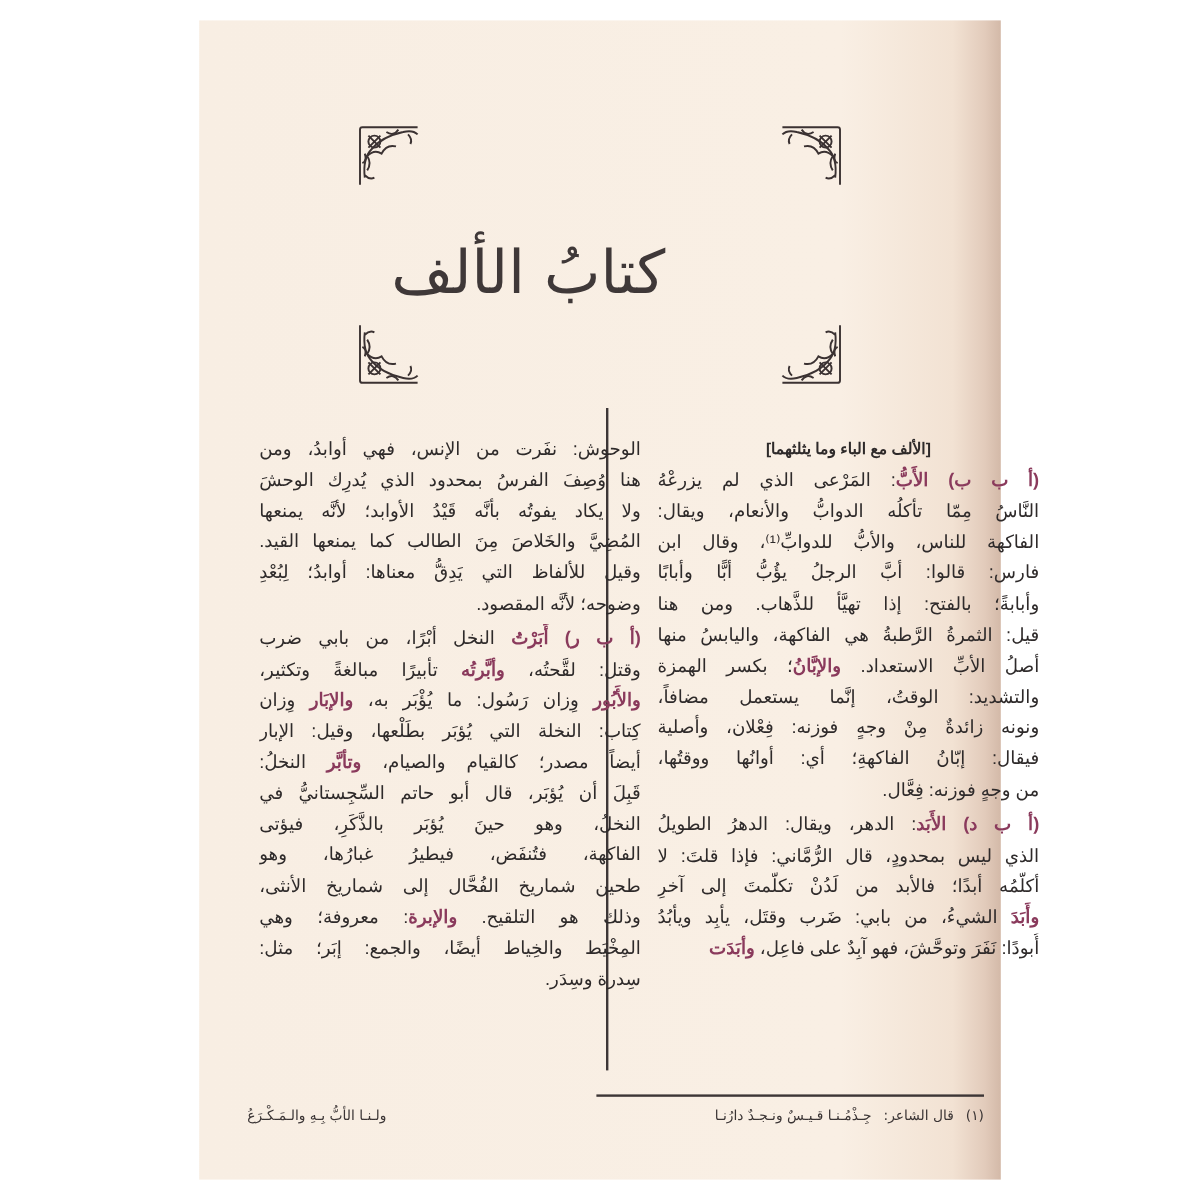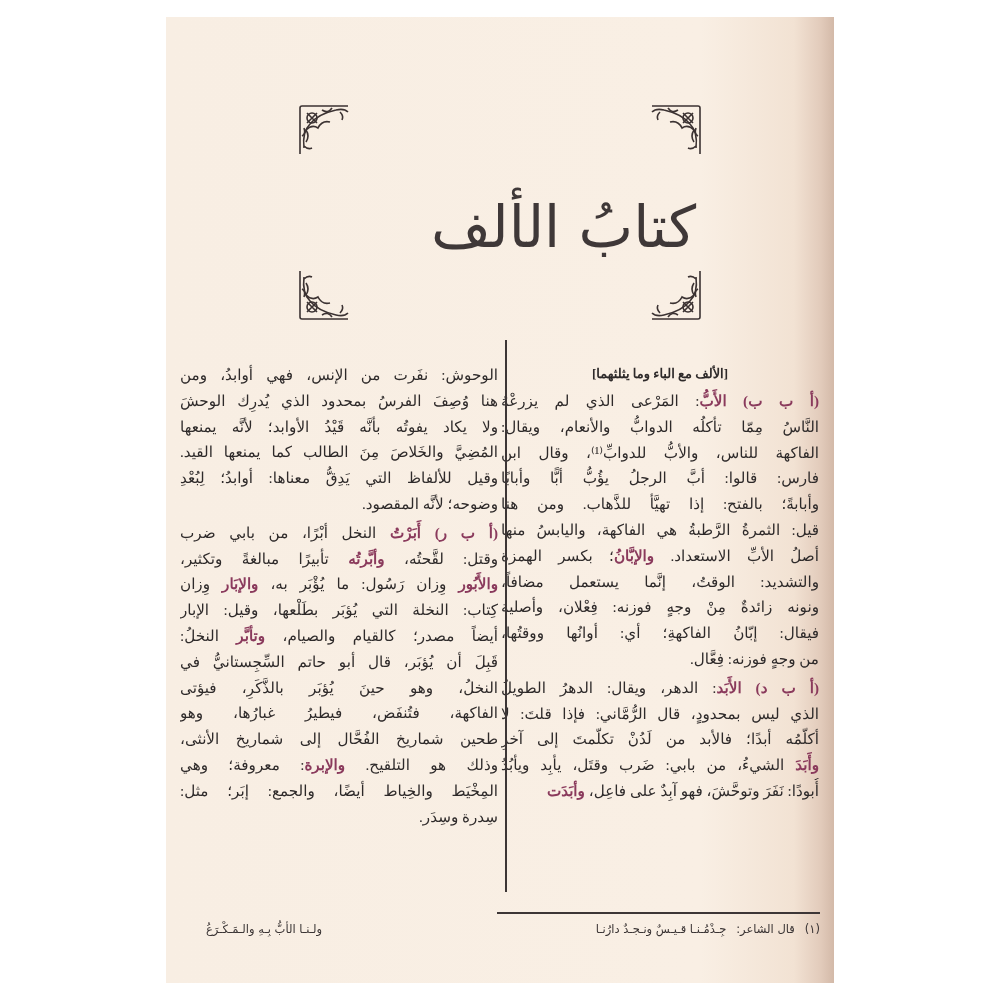--- a/index.html
+++ b/index.html
@@ -22,40 +22,41 @@
     .orn-tl { left: 130px; top: 85px; }
     .orn-tr { left: 482px; top: 85px; transform: scaleX(-1); }
     .orn-bl { left: 130px; top: 250px; transform: scaleY(-1); }
     .orn-br { left: 482px; top: 250px; transform: scale(-1,-1); }
 
     .chapter-title {
       position: absolute;
       left: 160px; top: 150px;
       width: 370px; height: 120px;
       direction: rtl;
-      text-align: right;
+      text-align: left;
       font-family: "DejaVu Serif", serif;
-      font-size: 58px;
+      font-size: 50px;
       line-height: 120px;
       color: #3f3838;
       letter-spacing: 2px;
     }
 
     .column {
       position: absolute;
       top: 345px;
       width: 318px;
       direction: rtl;
       text-align: justify;
-      font-family: Liberation Serif, serif;
+      font-family: Liberation Sans, sans-serif;
       font-size: 15.2px;
       line-height: 25.8px;
       color: #2e2a2a;
-    }
-    .col-right { left: 335px; }
+      margin-left: 36px;
+    }
+    .col-right { left: 346px; }
     .col-left { left: 14px; }
 
     .section-heading {
       text-align: center;
       font-weight: bold;
       font-size: 13px;
       line-height: 24px;
       margin-bottom: 2px;
     }
 

